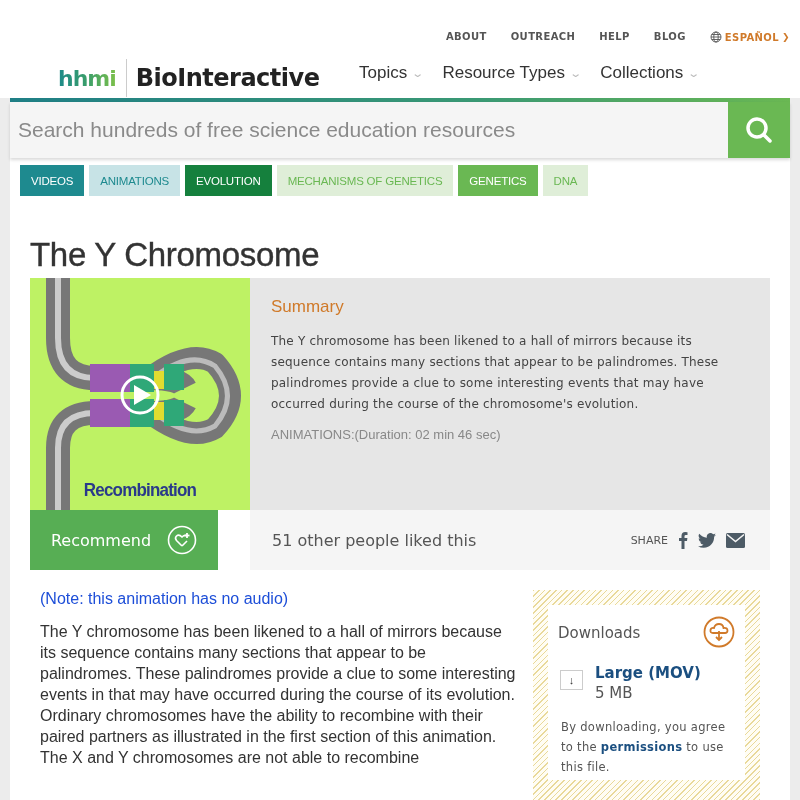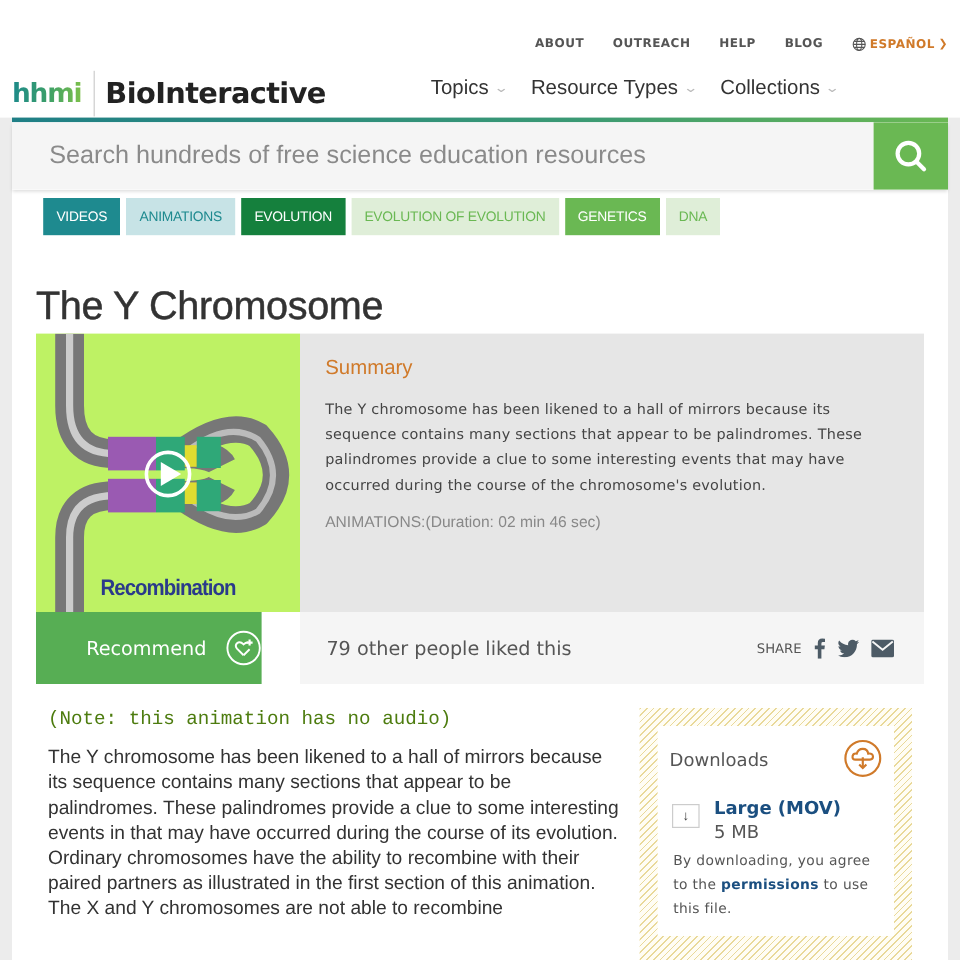--- a/index.html
+++ b/index.html
@@ -4,66 +4,66 @@
 <style>
   * { box-sizing: border-box; margin: 0; padding: 0; }
   html, body { width: 800px; height: 800px; overflow: hidden; }
   body { background: #ececec; font-family: "Liberation Sans", sans-serif; color: #333; position: relative; }
   .topbar { position: absolute; left: 0; top: 0; width: 800px; height: 98px; background: #fff; padding-left: 16px; }
   .utility { position: absolute; top: 31px; right: 10px; display: flex; gap: 0; font-family: "DejaVu Sans", sans-serif; font-size: 10px; font-weight: bold; color: #555; letter-spacing: 0.4px; }
   .utility a { text-decoration: none; color: #555; margin-left: 24px; }
   .utility .lang { color: #d07a2a; display: flex; align-items: center; gap: 3px; }
   .utility .lang svg { width: 12px; height: 12px; }
   .logo { position: absolute; left: 10px; top: 58px; height: 40px; display: flex; align-items: center; }
-  .logo .hhmi { font-family: "DejaVu Sans", sans-serif; font-weight: bold; font-size: 22px; letter-spacing: -1px; background: linear-gradient(90deg, #1d8a8a 0%, #3a9e6a 50%, #7cc04a 100%); -webkit-background-clip: text; background-clip: text; color: transparent; }
+  .logo .hhmi { font-family: "DejaVu Sans", sans-serif; font-weight: bold; font-size: 22px; letter-spacing: -1px; background: linear-gradient(90deg, #1d8a8a 0%, #3a9e6a 50%, #7cc04a 100%); -webkit-background-clip: text; background-clip: text; color: transparent; margin-left: 48px; }
   .logo .sep { width: 1px; height: 38px; background: #ccc; margin: 0 9px 0 10px; }
   .logo .bio { font-family: "DejaVu Sans", sans-serif; font-weight: bold; font-size: 24px; color: #222; letter-spacing: -0.5px; }
   .mainnav { position: absolute; left: 359px; top: 63px; display: flex; gap: 20px; font-family: "Liberation Sans", sans-serif; font-size: 17px; color: #333; }
   .mainnav .item { display: flex; align-items: center; gap: 6px; cursor: pointer; }
   .mainnav .chev { color: #bbb; font-size: 11px; transform: scaleX(1.4); display: inline-block; }
   .gradbar { position: absolute; left: 10px; top: 98px; width: 780px; height: 4px; background: linear-gradient(90deg, #1f7f86 0%, #3a9974 60%, #6ab853 100%); }
   .card { position: absolute; left: 10px; top: 102px; width: 780px; height: 698px; background: #fff; }
   .search { position: absolute; left: 10px; top: 102px; width: 780px; height: 56px; display: flex; box-shadow: 0 2px 3px rgba(0,0,0,0.15); }
-  .search input { flex: 1; border: none; background: #f5f5f5; font-family: "Liberation Sans", sans-serif; font-size: 21px; padding-left: 31px; color: #333; outline: none; }
+  .search input { flex: 1; border: none; background: #f5f5f5; font-family: "Liberation Sans", sans-serif; font-size: 21px; padding-left: 8px; color: #333; outline: none; }
   .search input::placeholder { color: #8a8a8a; }
   .search .btn { width: 62px; height: 56px; background: #6ab853; display: flex; align-items: center; justify-content: center; cursor: pointer; }
-  .tags { position: absolute; left: 36px; top: 165px; display: flex; gap: 5px; }
+  .tags { position: absolute; left: 20px; top: 165px; display: flex; gap: 5px; }
   .tag { height: 31px; padding: 0 11px; display: flex; align-items: center; font-family: "Liberation Sans", sans-serif; font-size: 11.5px; letter-spacing: -0.2px; cursor: pointer; }
   .tag.videos { background: #1e8a8f; color: #fff; }
   .tag.animations { background: #c7e3e6; color: #1e8a8f; }
   .tag.evolution { background: #15803d; color: #fff; }
   .tag.mechanisms { background: #dfeed8; color: #6ab853; }
   .tag.genetics { background: #6ab853; color: #fff; }
   .tag.dna { background: #dfeed8; color: #6ab853; }
   h1 { position: absolute; left: 30px; top: 221px; font-family: "Liberation Sans", sans-serif; font-size: 33px; font-weight: normal; color: #333; letter-spacing: -0.3px; margin-top: 15px; -webkit-text-stroke: 0.4px #333; }
   .thumb { position: absolute; left: 30px; top: 278px; width: 220px; height: 232px; background: #bef264; overflow: hidden; cursor: pointer; }
   .thumb .caption { position: absolute; left: 0; width: 100%; bottom: 10px; text-align: center; font-family: "Liberation Sans", sans-serif; font-weight: bold; font-size: 17px; color: #2a3a8a; letter-spacing: -0.8px; transform: scaleY(1.1); }
   .summary { position: absolute; left: 250px; top: 278px; width: 520px; height: 232px; background: #e6e6e6; padding: 19px 21px; }
   .summary h2 { font-family: "Liberation Sans", sans-serif; font-size: 17px; font-weight: normal; color: #d07a2a; margin-bottom: 14px; }
   .summary p { font-family: "DejaVu Sans", sans-serif; font-size: 12px; line-height: 21px; color: #444; letter-spacing: 0.2px; }
   .summary .meta { margin-top: 12px; font-family: "Liberation Sans", sans-serif; font-size: 13px; color: #888; }
   .summary .launch { margin-top: 17px; display: flex; align-items: center; gap: 6px; color: #1b4f80; font-family: "DejaVu Sans", sans-serif; font-weight: bold; font-size: 14px; cursor: pointer; }
-  .rec { position: absolute; left: 30px; top: 510px; width: 188px; height: 60px; background: #57ae54; color: #fff; display: flex; align-items: center; justify-content: flex-end; gap: 16px; font-family: "DejaVu Sans", sans-serif; font-size: 16px; cursor: pointer; }
+  .rec { position: absolute; left: 30px; top: 510px; width: 188px; height: 60px; background: #57ae54; color: #fff; display: flex; align-items: center; justify-content: center; gap: 16px; font-family: "DejaVu Sans", sans-serif; font-size: 16px; cursor: pointer; }
   .likes { position: absolute; left: 250px; top: 510px; width: 520px; height: 60px; background: #f5f5f5; display: flex; align-items: center; padding-left: 22px; font-family: "DejaVu Sans", sans-serif; font-size: 16px; color: #555; }
   .share { position: absolute; right: 25px; top: 0; height: 60px; display: flex; align-items: center; gap: 10px; }
   .share .lbl { font-family: "DejaVu Sans", sans-serif; font-size: 11px; color: #555; margin-right: 0; }
   .share .ic { cursor: pointer; display: flex; align-items: center; }
   .body { position: absolute; left: 40px; top: 590px; width: 480px; }
-  .body .note { font-family: Liberation Mono, monospace; font-size: 16px; color: #4d7c0f; }
+  .body .note { font-family: Liberation Sans, sans-serif; font-size: 16px; color: #1d4ed8; }
   .body h3 { font-family: "Liberation Sans", sans-serif; font-size: 16px; font-weight: bold; color: #333; margin-top: 11px; }
   .body p { font-family: "Liberation Sans", sans-serif; font-size: 16px; line-height: 21px; color: #333; margin-top: 13px; }
   .downloads { position: absolute; left: 533px; top: 590px; width: 227px; height: 210px; padding: 15px; background: repeating-linear-gradient(135deg, #e9d99a 0px, #e9d99a 1px, #fffdf4 1px, #fffdf4 4px); }
   .downloads .inner { background: #fff; width: 197px; height: 175px; padding: 19px 10px 10px 10px; position: relative; }
   .downloads .title { font-family: "DejaVu Sans", sans-serif; font-size: 15px; color: #555; margin-left: 0; }
   .downloads .dlicon { position: absolute; right: 10px; top: 11px; }
   .downloads .file { display: flex; gap: 12px; margin-top: 22px; margin-left: 2px; }
   .downloads .arrow { width: 23px; height: 20px; border: 1px solid #ccc; font-size: 11px; display: flex; align-items: center; justify-content: center; margin-top: 6px; cursor: pointer; color: #333; }
   .downloads .fname { font-family: "DejaVu Sans", sans-serif; font-weight: bold; font-size: 15px; color: #1b4f80; cursor: pointer; }
   .downloads .fsize { font-family: "DejaVu Sans", sans-serif; font-size: 15px; color: #555; margin-top: 2px; }
-  .downloads .terms { font-family: "DejaVu Sans", sans-serif; font-size: 11.5px; line-height: 20px; color: #555; margin-top: 5px; margin-left: 3px; letter-spacing: 0.3px; }
+  .downloads .terms { font-family: "DejaVu Sans", sans-serif; font-size: 11.5px; line-height: 20px; color: #555; margin-top: 15px; margin-left: 3px; letter-spacing: 0.3px; }
   .downloads .terms a { color: #1b4f80; font-weight: bold; text-decoration: none; }
 </style>
 </head>
 <body>
 
 <div class="topbar">
   <div class="utility">
     <a href="#">ABOUT</a>
     <a href="#">OUTREACH</a>
     <a href="#">HELP</a>
@@ -111,21 +111,21 @@
         <circle cx="13" cy="13" r="9"></circle>
         <line x1="20" y1="20" x2="26" y2="26"></line>
       </svg>
   </div>
 </div>
 
 <div class="tags">
   <div class="tag videos">VIDEOS</div>
   <div class="tag animations">ANIMATIONS</div>
   <div class="tag evolution">EVOLUTION</div>
-  <div class="tag mechanisms">EVOLUTION OF EVOLUTION</div>
+  <div class="tag mechanisms">MECHANISMS OF GENETICS</div>
   <div class="tag genetics">GENETICS</div>
   <div class="tag dna">DNA</div>
 </div>
 
 <h1>The Y Chromosome</h1>
 
 <div class="thumb">
   <svg width="220" height="232" viewBox="0 0 220 232">
     <defs>
       <linearGradient id="tube" x1="0" y1="0" x2="1" y2="0">
@@ -170,21 +170,21 @@
   <svg width="30" height="30" viewBox="0 0 30 30" fill="none" stroke="#fff" stroke-width="1.6">
       <circle cx="15" cy="15" r="13.5"></circle>
       <path d="M15 21 L9.5 15.5 Q7.5 13 9.5 11 Q12 9 15 12 Q17 10 19 10.5"></path>
       <path d="M15 21 L20 16"></path>
       <line x1="20" y1="8" x2="20" y2="13" stroke-width="1.8"></line>
       <line x1="17.5" y1="10.5" x2="22.5" y2="10.5" stroke-width="1.8"></line>
     </svg>
 </div>
 
 <div class="likes">
-  <span>79 other people liked this</span>
+  <span>51 other people liked this</span>
   <div class="share">
     <span class="lbl">SHARE</span>
     <span class="ic">
       <svg width="10" height="18" viewBox="0 0 10 18">
           <path d="M6.5 18 V10 H9 L9.4 7 H6.5 V5.2 Q6.5 4 7.8 4 H9.5 V1.2 Q8.5 1 7.2 1 Q3.5 1 3.5 4.8 V7 H1 V10 H3.5 V18 Z" fill="#4d5b66"></path>
         </svg>
     </span>
     <span class="ic">
       <svg width="18" height="15" viewBox="0 0 24 20">
           <path d="M24 2.4a9.8 9.8 0 0 1-2.8.8A4.9 4.9 0 0 0 23.3.5a9.8 9.8 0 0 1-3.1 1.2A4.9 4.9 0 0 0 11.8 6.2 14 14 0 0 1 1.7 1.1a4.9 4.9 0 0 0 1.5 6.6 4.9 4.9 0 0 1-2.2-.6v.1a4.9 4.9 0 0 0 3.9 4.8 4.9 4.9 0 0 1-2.2.1 4.9 4.9 0 0 0 4.6 3.4A9.9 9.9 0 0 1 0 17.5 14 14 0 0 0 7.5 19.7c9.1 0 14-7.5 14-14v-.6A10 10 0 0 0 24 2.4z" fill="#4d5b66"></path>

